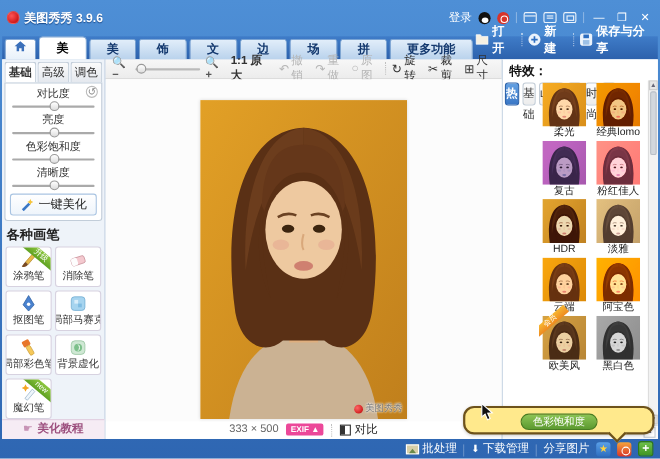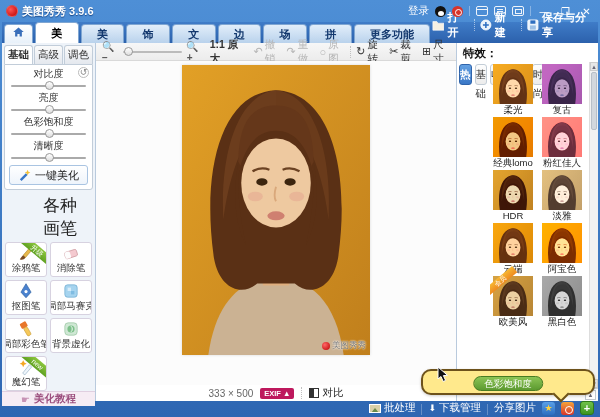--- a/index.html
+++ b/index.html
@@ -42,21 +42,21 @@
   .adj-tab { flex:1; text-align:center; font-size:10.5px; padding:2px 0; background:linear-gradient(#fbfbfb,#e4e8ee); border:1px solid #c2cdd9; border-bottom:none; border-radius:3px 3px 0 0; color:#333; }
   .adj-tab.active { background:#fff; font-weight:bold; }
   .adj-box { margin:0 2px; background:#fff; border:1px solid #c2cdd9; border-radius:0 0 3px 3px; padding:2px 4px 4px; position:relative; }
   .reset-ico { position:absolute; right:3px; top:2px; font-size:9px; color:#888; border:1px solid #bbb; border-radius:50%; width:11px; height:11px; line-height:9px; text-align:center; }
   .sld { text-align:center; margin-bottom:1px; }
   .sld-label { font-size:10px; color:#333; }
   .track { position:relative; height:9px; margin:0 2px; }
   .track::before { content:""; position:absolute; left:0; right:0; top:4px; height:2px; background:#aaa; border-radius:1px; }
   .knob { position:absolute; top:0; left:50%; width:9px; height:9px; margin-left:-4px; border-radius:50%; background:linear-gradient(#fff,#ddd); border:1px solid #999; }
   .auto-btn { margin-top:3px; display:flex; align-items:center; justify-content:center; gap:3px; border:1px solid #a9c4e2; border-radius:3px; background:linear-gradient(#fff,#eef4fb); height:20px; font-size:11px; color:#222; }
-  .brush-title { font-weight:normal; font-size:17px; color:#222; padding:4px 4px 2px;margin-left:37px; }
+  .brush-title { font-weight:bold; font-size:12px; color:#222; padding:4px 4px 2px; }
   .brush-grid { display:grid; grid-template-columns:1fr 1fr; gap:3px; padding:0 3px; flex:1; }
   .brush-card { background:#fff; border:1px solid #d7d2e0; border-radius:3px; display:flex; flex-direction:column; align-items:center; justify-content:center; position:relative; overflow:hidden; padding:1px 0; }
   .brush-card svg { width:18px; height:18px; }
   .brush-label { font-size:9.5px; color:#333; white-space:nowrap; }
   .ribbon { position:absolute; top:3px; right:-10px; transform:rotate(40deg); background:linear-gradient(#8cc63e,#5fa122); color:#fff; font-size:7px; line-height:9px; padding:0 12px; }
   .tutorial { height:18px; background:#f6ecf4; border-top:1px solid #e0cfe0; display:flex; align-items:center; justify-content:center; gap:4px; color:#9c4f7e; font-weight:bold; font-size:10.5px; }
   .hand-ico { color:#c793b5; font-size:10px; }
 
   
   .center { flex:1; display:flex; flex-direction:column; min-width:0; }
@@ -65,26 +65,26 @@
   .ztrack { position:relative; width:68px; height:9px; }
   .ztrack::before { content:""; position:absolute; left:0; right:0; top:4px; height:2px; background:#bbb; border-radius:1px; }
   .ztrack .knob { left:8%; }
   .zoom-11 { font-weight:bold; font-size:10.5px; margin-left:2px; }
   .titem { display:flex; align-items:center; gap:2px; }
   .titem.gray { color:#b5b5b5; }
   .tool-gap { flex:1; }
   .tsep { width:1px; height:12px; border-left:1px dotted #c0c0c0; }
   .gly { font-size:11px; }
   .canvas { flex:1; background:#fcfcfc; position:relative; }
-  .photo { position:absolute; left:50%; top:4px; width:188px; height:290px; margin-left:-94px; box-shadow:0 0 3px #00000022; }
+  .photo { position:absolute; left:50%; top:19px; width:188px; height:290px; margin-left:-94px; box-shadow:0 0 3px #00000022; }
   .photo svg { width:100%; height:100%; display:block; }
   .wmark { position:absolute; right:4px; bottom:3px; display:flex; align-items:center; gap:2px; font-size:8.5px; color:#777; text-shadow:0 0 2px #fff,0 0 2px #fff; }
   .wm-dot { width:8px; height:8px; border-radius:50%; background:radial-gradient(circle at 35% 35%,#f66,#b00); }
   .canvas-info { height:16px; display:flex; align-items:center; justify-content:center; gap:7px; font-size:10px; color:#666; background:#fff; }
-  .exif-badge { background:#be185d; color:#fff; font-size:7.5px; font-weight:bold; border-radius:2px; padding:0 4px; line-height:11px; }
+  .exif-badge { background:#ec4899; color:#fff; font-size:7.5px; font-weight:bold; border-radius:2px; padding:0 4px; line-height:11px; }
   .cmp { display:flex; align-items:center; gap:3px; color:#222; font-size:10.5px; }
   .cmp-ico { width:10px; height:10px; border:1px solid #333; background:linear-gradient(90deg,#333 50%,#fff 50%); }
 
   
   .right { width:142px; flex:none; border-left:1px solid #b9cadd; display:flex; flex-direction:column; background:#fff; }
   .fx-title { font-weight:bold; font-size:11.5px; color:#111; padding:3px 6px 1px; }
   .fx-body { flex:1; display:flex; min-height:0; }
   .fx-cats { width:33px; flex:none; padding:2px; display:flex; flex-direction:row; gap:3px; }
   .fx-cat { height:21px; line-height:19px; text-align:center; font-size:10.5px; color:#333; background:linear-gradient(#fdfdfd,#ececec); border:1px solid #c3cdd7; border-radius:3px; }
   .fx-cat.active { background:linear-gradient(#63a0e2,#3a77c6); color:#fff; border-color:#2f64ab; font-weight:bold; }
@@ -399,33 +399,33 @@
             <div class="fx-item">
               <span class="fx-thumb">
                   <svg viewBox="0 0 100 100" style="filter: brightness(1.08) saturate(1.05);">
                     <use href="#portrait"></use>
                   </svg>
                 </span>
               <div class="fx-label">柔光</div>
             </div>
             <div class="fx-item">
               <span class="fx-thumb">
+                  <svg viewBox="0 0 100 100" style="filter: saturate(1.5) contrast(1.15) brightness(0.95);">
+                    <use href="#portrait"></use>
+                  </svg>
+                </span>
+              <div class="fx-label">经典lomo</div>
+            </div>
+            <div class="fx-item">
+              <span class="fx-thumb">
                   <svg viewBox="0 0 100 100" style="filter: hue-rotate(250deg) saturate(0.85) brightness(0.8);">
                     <use href="#portrait"></use>
                   </svg>
                 </span>
               <div class="fx-label">复古</div>
-            </div>
-            <div class="fx-item">
-              <span class="fx-thumb">
-                  <svg viewBox="0 0 100 100" style="filter: saturate(1.5) contrast(1.15) brightness(0.95);">
-                    <use href="#portrait"></use>
-                  </svg>
-                </span>
-              <div class="fx-label">经典lomo</div>
             </div>
             <div class="fx-item">
               <span class="fx-thumb">
                   <svg viewBox="0 0 100 100" style="filter: hue-rotate(315deg) saturate(0.9) brightness(1.1);">
                     <use href="#portrait"></use>
                   </svg>
                 </span>
               <div class="fx-label">粉红佳人</div>
             </div>
             <div class="fx-item">

